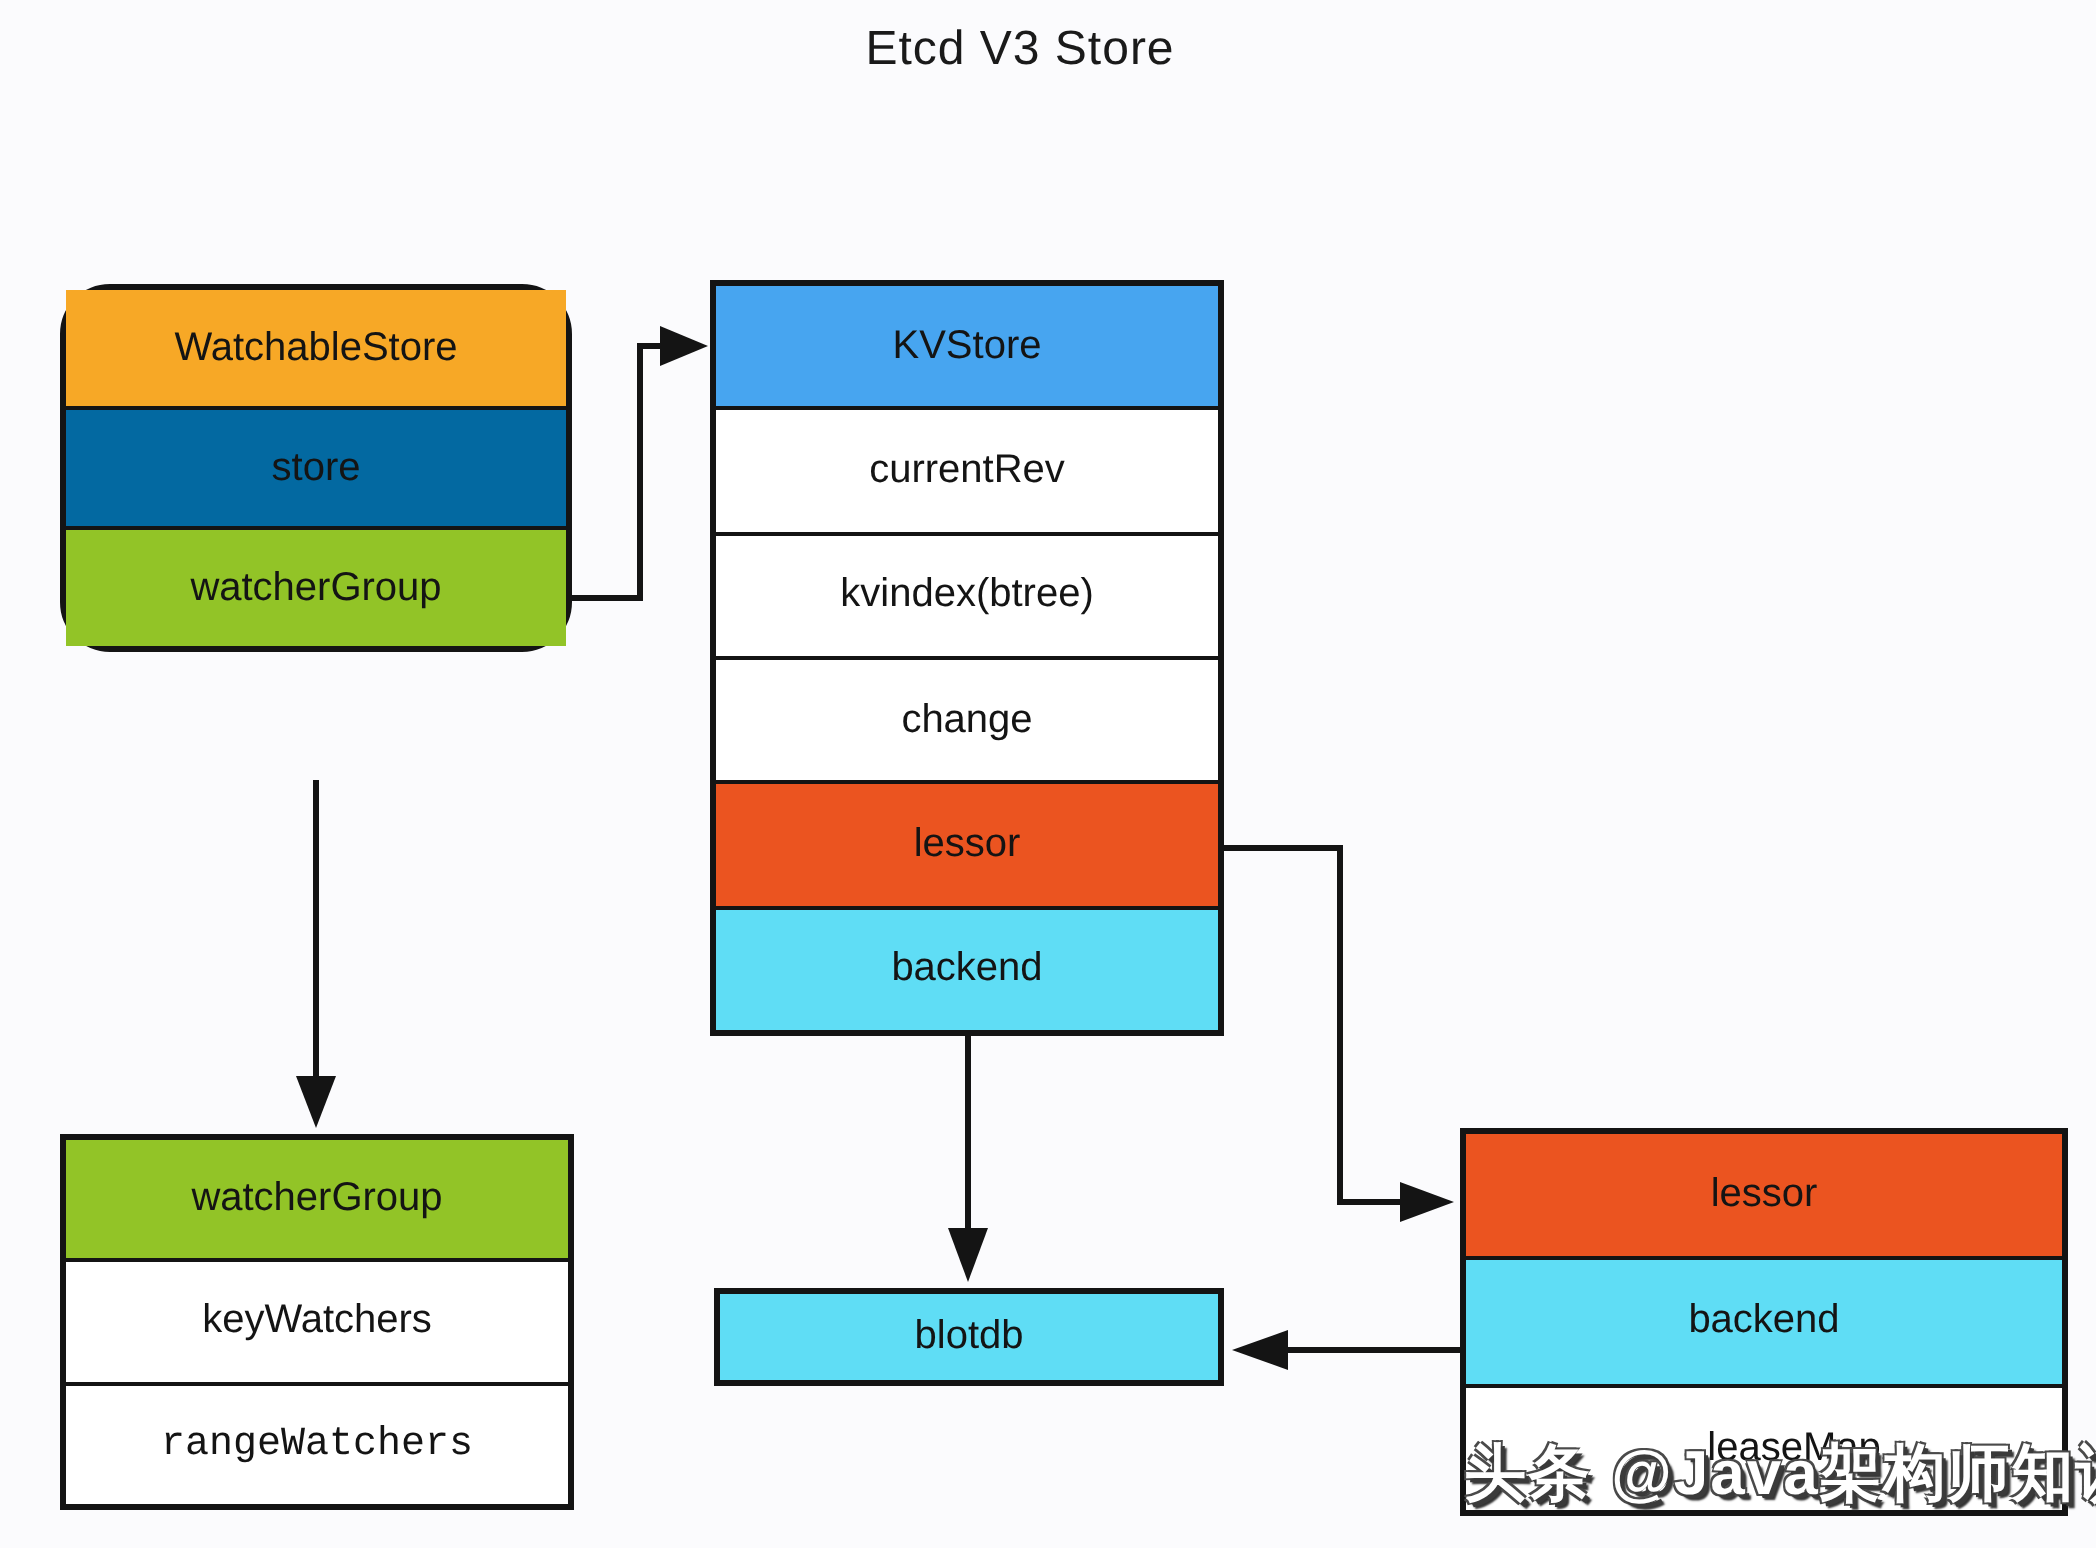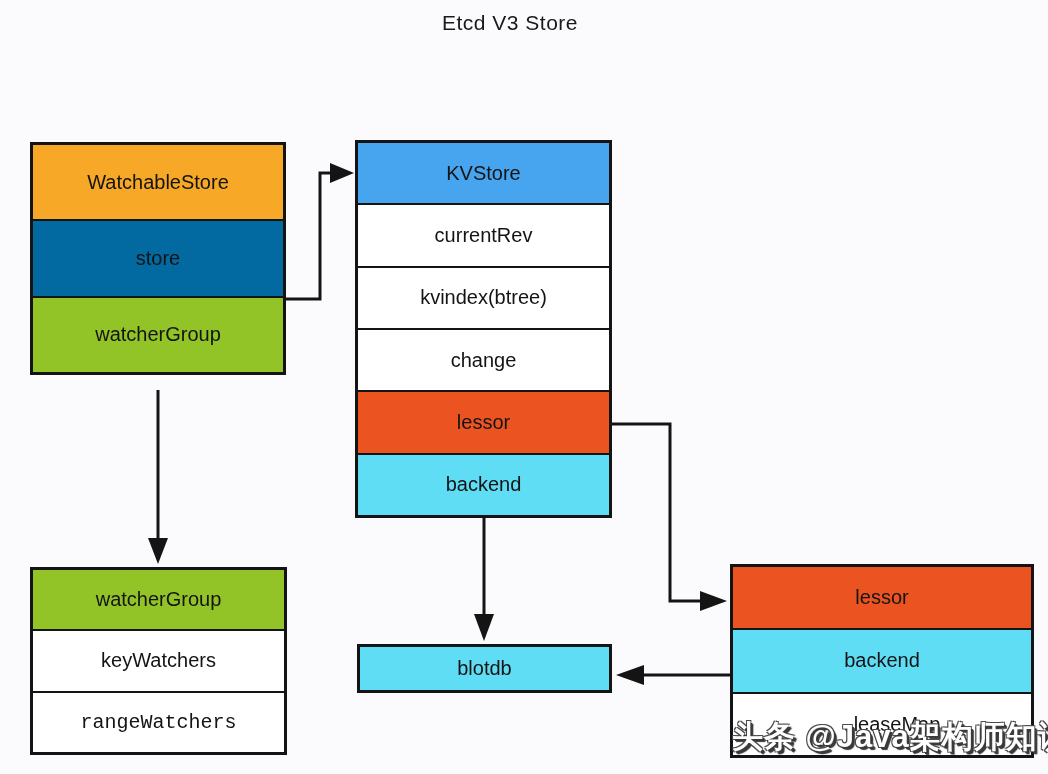--- a/index.html
+++ b/index.html
@@ -13,21 +13,21 @@
     height: 774px;
     background: #FBFBFD;
     overflow: hidden;
   }
   .diagram-title {
     position: absolute;
     top: 11px;
     left: 380px;
     width: 260px;
     text-align: center;
-    font-size: 21px;
+    font-size: 24px;
     font-weight: 500;
     color: #1a1a1a;
     letter-spacing: 0.5px;
   }
   .box {
     position: absolute;
     border: 3px solid #141414;
     box-sizing: border-box;
     display: flex;
     flex-direction: column;
@@ -38,21 +38,21 @@
     display: flex;
     align-items: center;
     justify-content: center;
     border-top: 2px solid #141414;
     font-size: 20px;
     font-weight: 500;
     color: #141414;
   }
   .row:first-child { border-top: none; }
 
-  #box-watchable { left: 30px;  top: 142px; width: 256px; height: 233px; }
+  #box-watchable { left: 30px;  top: 142px; width: 256px; height: 184px; border-radius: 25px; }
   #box-kvstore   { left: 355px; top: 140px; width: 257px; height: 378px; }
   #box-watchergroup { left: 30px; top: 567px; width: 257px; height: 188px; }
   #box-blotdb    { left: 357px; top: 644px; width: 255px; height: 49px; }
   #box-lessor    { left: 730px; top: 564px; width: 304px; height: 194px; }
 
   #arrow-layer {
     position: absolute;
     left: 0; top: 0;
     width: 1048px; height: 774px;
     pointer-events: none;

